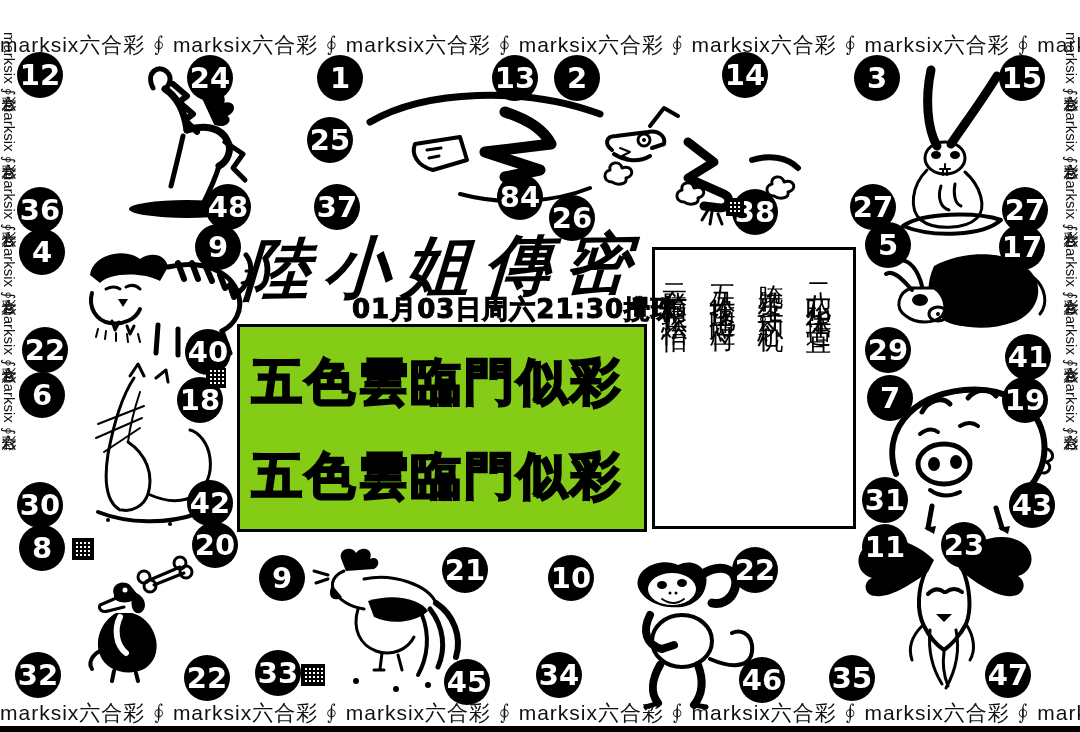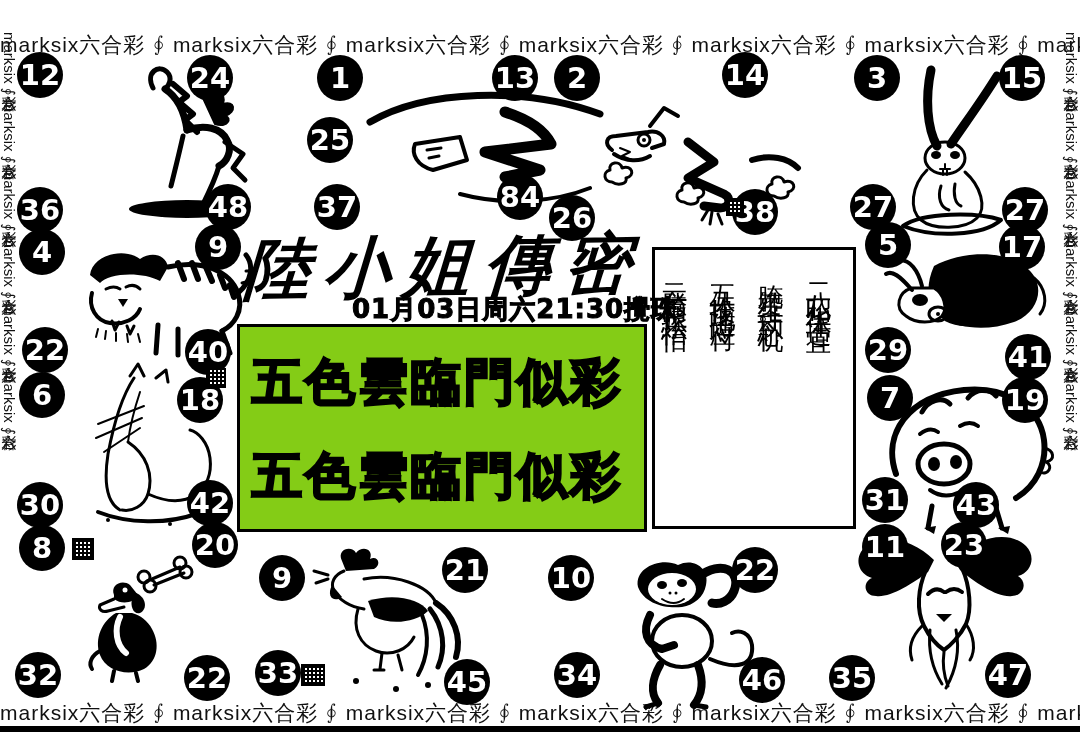--- a/index.html
+++ b/index.html
@@ -281,35 +281,35 @@
   <span class="ball" style="left:1005px;top:334px">41</span>
 
   <span class="ball" style="left:19px;top:372px">6</span>
   <span class="ball" style="left:177px;top:377px">18</span>
   <span class="ball" style="left:17px;top:482px">30</span>
   <span class="ball" style="left:187px;top:480px">42</span>
 
   <span class="ball" style="left:867px;top:375px">7</span>
   <span class="ball" style="left:1002px;top:377px">19</span>
   <span class="ball" style="left:862px;top:477px">31</span>
-  <span class="ball" style="left:953px;top:482px">43</span>
+  <span class="ball" style="left:1009px;top:482px">43</span>
 
   <span class="ball" style="left:19px;top:525px">8</span>
   <span class="ball" style="left:192px;top:522px">20</span>
   <span class="ball" style="left:15px;top:652px">32</span>
   <span class="ball" style="left:184px;top:655px">22</span>
 
   <span class="ball" style="left:259px;top:555px">9</span>
   <span class="ball" style="left:442px;top:547px">21</span>
   <span class="ball" style="left:255px;top:650px">33</span>
   <span class="ball" style="left:444px;top:659px">45</span>
 
   <span class="ball" style="left:548px;top:555px">10</span>
   <span class="ball" style="left:732px;top:547px">22</span>
-  <span class="ball" style="left:554px;top:652px">34</span>
+  <span class="ball" style="left:536px;top:652px">34</span>
   <span class="ball" style="left:739px;top:657px">46</span>
 
   <span class="ball" style="left:862px;top:524px">11</span>
   <span class="ball" style="left:941px;top:522px">23</span>
   <span class="ball" style="left:829px;top:655px">35</span>
   <span class="ball" style="left:985px;top:652px">47</span>
 
   <span class="seal" style="left:206px;top:368px;width:16px;height:16px;"></span>
   <span class="seal" style="left:72px;top:538px;width:18px;height:18px;"></span>
   <span class="seal" style="left:301px;top:664px;width:20px;height:18px;"></span>

